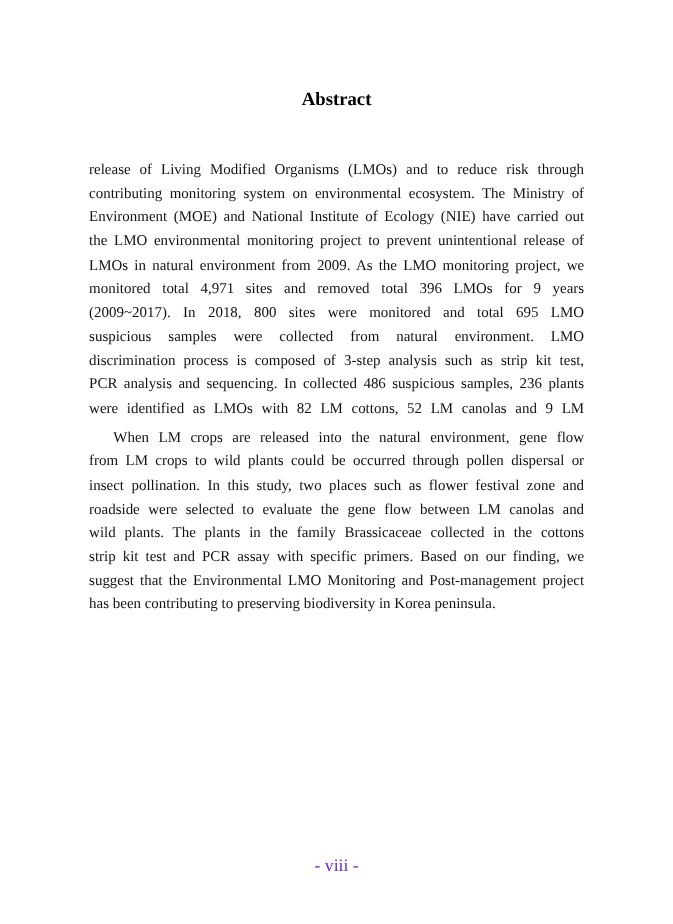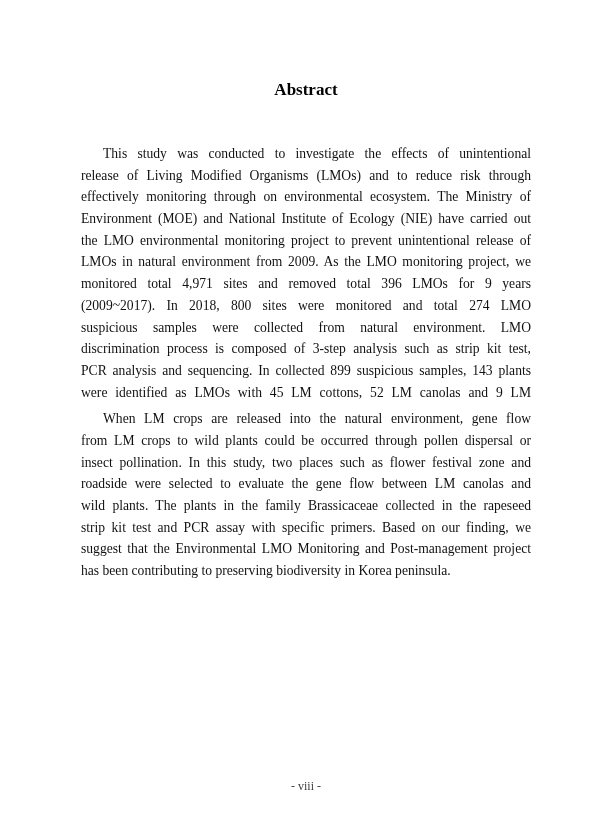--- a/index.html
+++ b/index.html
@@ -58,52 +58,51 @@
     .para-gap {
       display: block;
       height: 5px;
     }
     .page-number {
       position: absolute;
       top: 779px;
       left: 0;
       width: 612px;
       text-align: center;
-      font-size: 12px;
-      color: #404040;
+      font-size: 16px;
+      color: #6d28d9;
     }
   </style>
 </head>
 <body>
 
 <div class="page">
   <div class="title">Abstract</div>
 
   <div class="body-text">
     <div>
-      <span class="line indent">This study was conducted to investigate the effects of unintentional</span>
       <span class="line">release of Living Modified Organisms (LMOs) and to reduce risk through</span>
-      <span class="line">effectively monitoring through on environmental ecosystem. The Ministry of</span>
+      <span class="line">contributing monitoring system on environmental ecosystem. The Ministry of</span>
       <span class="line">Environment (MOE) and National Institute of Ecology (NIE) have carried out</span>
       <span class="line">the LMO environmental monitoring project to prevent unintentional release of</span>
       <span class="line">LMOs in natural environment from 2009. As the LMO monitoring project, we</span>
       <span class="line">monitored total 4,971 sites and removed total 396 LMOs for 9 years</span>
-      <span class="line">(2009~2017). In 2018, 800 sites were monitored and total 274 LMO</span>
+      <span class="line">(2009~2017). In 2018, 800 sites were monitored and total 695 LMO</span>
       <span class="line">suspicious samples were collected from natural environment. LMO</span>
       <span class="line">discrimination process is composed of 3-step analysis such as strip kit test,</span>
-      <span class="line">PCR analysis and sequencing. In collected 899 suspicious samples, 143 plants</span>
-      <span class="line">were identified as LMOs with 45 LM cottons, 52 LM canolas and 9 LM</span>
+      <span class="line">PCR analysis and sequencing. In collected 486 suspicious samples, 236 plants</span>
+      <span class="line">were identified as LMOs with 82 LM cottons, 52 LM canolas and 9 LM</span>
     </div>
     <span class="para-gap"></span>
     <div>
       <span class="line indent">When LM crops are released into the natural environment, gene flow</span>
       <span class="line">from LM crops to wild plants could be occurred through pollen dispersal or</span>
       <span class="line">insect pollination. In this study, two places such as flower festival zone and</span>
       <span class="line">roadside were selected to evaluate the gene flow between LM canolas and</span>
-      <span class="line">wild plants. The plants in the family Brassicaceae collected in the rapeseed</span>
+      <span class="line">wild plants. The plants in the family Brassicaceae collected in the cottons</span>
       <span class="line">strip kit test and PCR assay with specific primers. Based on our finding, we</span>
       <span class="line">suggest that the Environmental LMO Monitoring and Post-management project</span>
       <span class="line last">has been contributing to preserving biodiversity in Korea peninsula.</span>
     </div>
   </div>
 
   <div class="page-number">- viii -</div>
 </div>
 
 </body></html>

